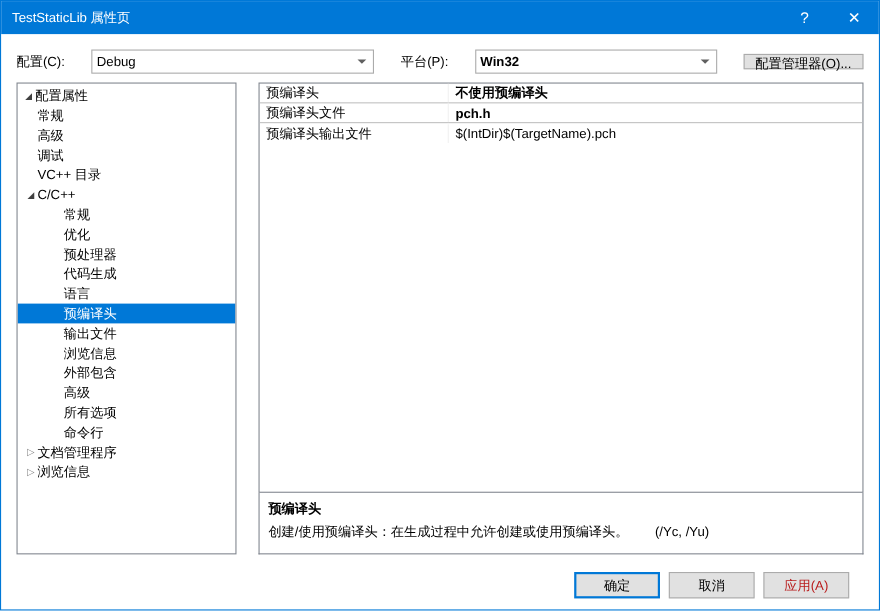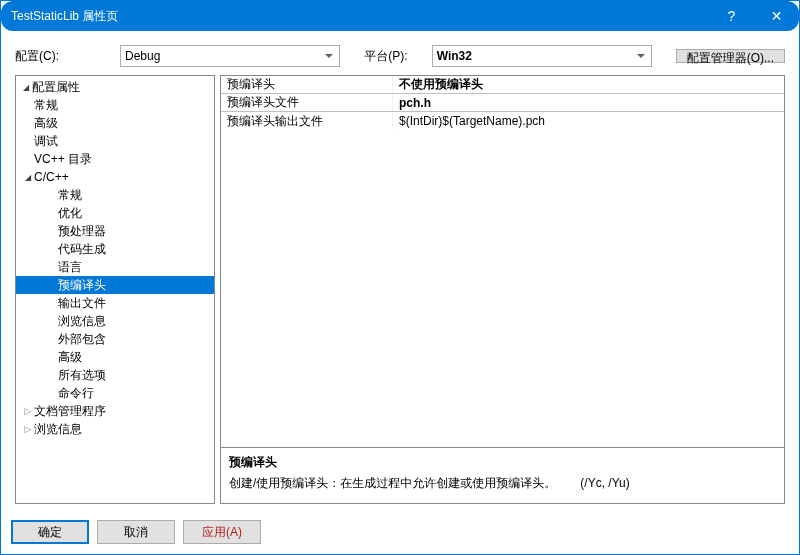--- a/index.html
+++ b/index.html
@@ -1,47 +1,47 @@
 <!DOCTYPE html>
 <html><head>
 <meta charset="utf-8">
 <style>
 * { box-sizing: border-box; margin: 0; padding: 0; font-family: "Microsoft YaHei", "Segoe UI", sans-serif; font-size: 12px; }
 body { background: #fff; width: 800px; height: 555px; border: 1px solid #0078d7; display: flex; flex-direction: column; }
-.titlebar { background: #0078d7; color: #fff; height: 30px; display: flex; align-items: center; padding-left: 10px; border-radius: 12px; }
+.titlebar { background: #0078d7; color: #fff; height: 30px; display: flex; align-items: center; padding-left: 10px; }
 .titlebar .title { flex: 1; }
 .titlebar .btn { width: 45px; height: 30px; display: flex; align-items: center; justify-content: center; font-size: 14px; }
 .toolbar { display: flex; align-items: center; padding: 14px 14px 8px 14px; gap: 24px; }
 .toolbar label { white-space: nowrap; }
 .combo { border: 1px solid #ababab; height: 22px; display: flex; align-items: center; padding: 0 4px; background: #fff; position: relative; }
 .combo::after { content: ""; position: absolute; right: 6px; top: 50%; margin-top: -2px; border: 4px solid transparent; border-top-color: #606060; }
-.combo.config { flex: 1; margin-left: 37px; }
+.combo.config { flex: 1; }
 .combo.platform { width: 220px; font-weight: bold; }
 .cfg-btn { border: 1px solid #ababab; background: #e1e1e1; height: 14px; padding: 0 10px; }
-.main { flex: 1; display: flex; padding: 0 14px 6px 14px; gap: 5px; min-height: 0; }
+.main { flex: 1; display: flex; padding: 0 14px 6px 14px; gap: 20px; min-height: 0; }
 .tree-wrap { width: 200px; border: 1px solid #828790; background: #fff; overflow: auto; padding: 2px 0; }
 .tree-item { display: flex; align-items: center; height: 18px; padding-left: 4px; white-space: nowrap; cursor: default; }
 .tree-item .arrow { width: 12px; display: inline-block; text-align: center; color: #404040; font-size: 9px; }
 .tree-item .arrow.open::before { content: "◢"; font-size: 8px; color: #404040; }
 .tree-item .arrow.closed::before { content: "▷"; font-size: 9px; color: #888; }
 .tree-item.d1 { padding-left: 18px; }
 .tree-item.d2 { padding-left: 42px; }
 .tree-item.sel { background: #0078d7; color: #fff; }
 .right { flex: 1; display: flex; flex-direction: column; min-width: 0; }
 .grid { flex: 1; border: 1px solid #828790; background: #fff; overflow: hidden; }
 .grid-row { display: flex; height: 18px; align-items: center; }
 .grid-row .gname { width: 172px; padding-left: 6px; border-right: 1px solid #f0f0f0; }
 .grid-row .gval { flex: 1; padding-left: 6px; }
 .grid-row.active .gval { font-weight: bold; }
 .grid-row.active { border-bottom: 1px solid #c0c0c0; }
 .desc { border: 1px solid #828790; border-top: none; padding: 6px 8px; height: 56px; }
 .desc .dtitle { font-weight: bold; margin-bottom: 4px; }
 .desc .dtext { color: #000; }
 .desc .dswitch { margin-left: 24px; }
-.buttons { display: flex; gap: 8px; padding: 10px 10px; }
+.buttons { display: flex; justify-content: flex-end; gap: 8px; padding: 10px 27px; }
 .buttons button { width: 78px; height: 24px; border: 1px solid #ababab; background: #e1e1e1; }
 .buttons button.primary { border: 2px solid #0078d7; background: #e1e1e1; }
 .buttons button:disabled { color: #b91c1c; }
 </style>
 </head>
 <body>
 
 <div class="titlebar">
   <span class="title">TestStaticLib 属性页</span>
   <div class="btn">?</div>

